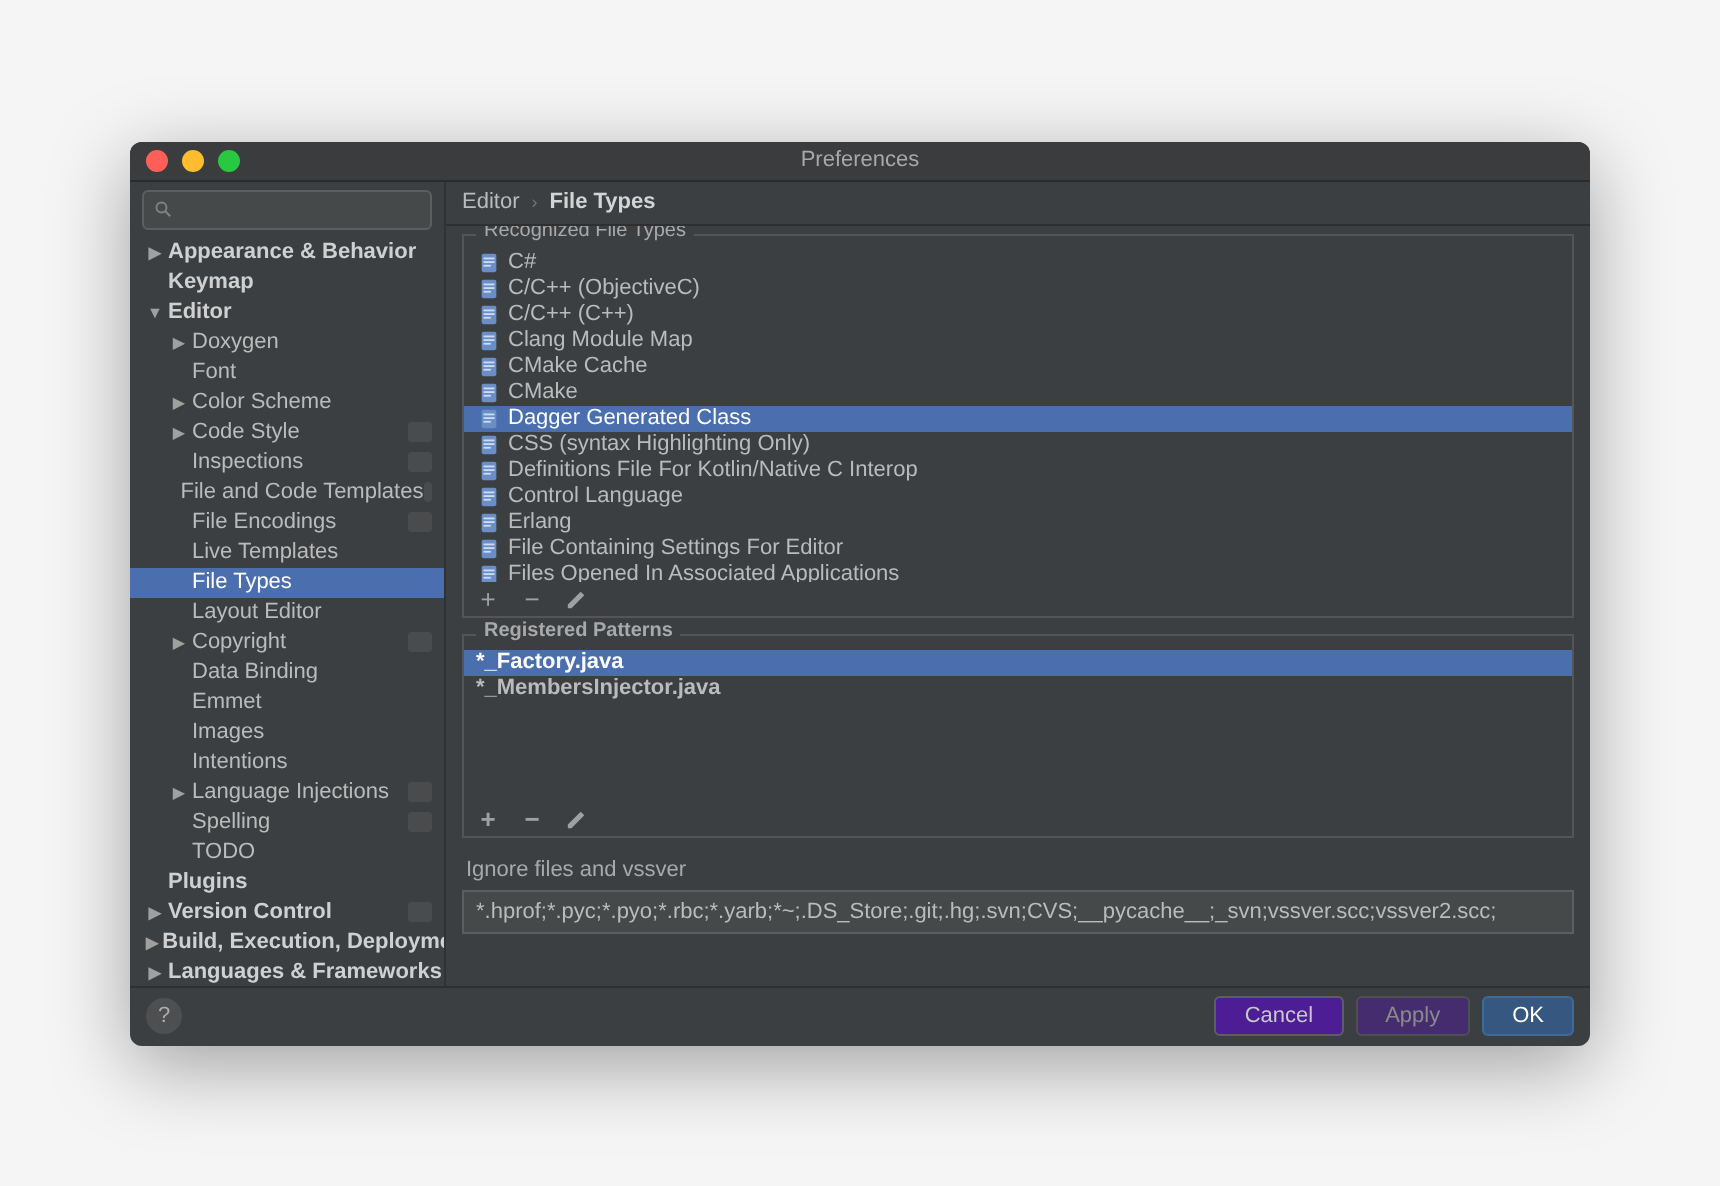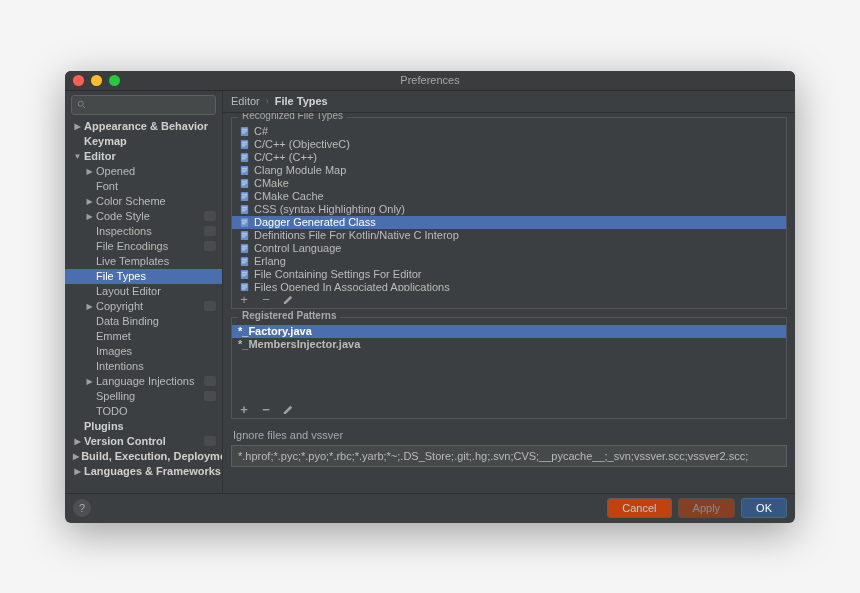--- a/index.html
+++ b/index.html
@@ -40,21 +40,21 @@
   .lrow.sel { background: #4b6eaf; color: #fff; }
   .licon { width: 12px; height: 11px; margin-right: 4px; display: inline-flex; align-items: center; justify-content: center; }
   .licon svg { width: 11px; height: 11px; }
   .listtools { display: flex; gap: 10px; padding: 3px 6px 0 6px; }
   .tbtn { width: 12px; height: 12px; color: #a0a0a0; cursor: pointer; display: flex; align-items: center; justify-content: center; font-size: 13px; line-height: 1; }
   .ignore-label { font-size: 11px; color: #a9a9a9; margin: 2px 0 4px 2px; }
   .ignore-input { width: 100%; height: 22px; background: #45494a; border: 1px solid #5b5f60; color: #bbbbbb; font-size: 11px; padding: 0 6px; }
   .footer { height: 30px; border-top: 1px solid #2f2f2f; display: flex; align-items: center; padding: 0 8px; gap: 6px; }
   .help { width: 18px; height: 18px; border-radius: 50%; background: #4d4f51; color: #aeaeae; display: flex; align-items: center; justify-content: center; font-size: 11px; cursor: pointer; }
   .spacer { flex: 1; }
-  .btn { height: 20px; padding: 0 14px; font-size: 11px; border-radius: 3px; border: 1px solid #5b5f60; background: #c2410c; color: #c8c8c8; cursor: pointer; display: flex; align-items: center; }
+  .btn { height: 20px; padding: 0 14px; font-size: 11px; border-radius: 3px; border: 1px solid #5b5f60; background: #4c1d95; color: #c8c8c8; cursor: pointer; display: flex; align-items: center; }
   .btn.disabled { opacity: .55; }
   .btn.primary { background: #365880; border-color: #3d6a99; color: #fff; }
 </style>
 </head>
 <body>
 
 <div class="window">
   <div class="titlebar">
     <div class="traffic">
       <div class="tdot red"></div>
@@ -80,38 +80,43 @@
           <div class="trow ind0 bold">
             <span class="arrow"></span>
             <span>Keymap</span>
           </div>
           <div class="trow ind0 bold">
             <span class="arrow">▼</span>
             <span>Editor</span>
           </div>
           <div class="trow ind1">
             <span class="arrow">▶</span>
-            <span>Opened</span>
+            <span>Doxygen</span>
           </div>
           <div class="trow ind1">
             <span class="arrow"></span>
             <span>Font</span>
           </div>
           <div class="trow ind1">
             <span class="arrow">▶</span>
             <span>Color Scheme</span>
           </div>
           <div class="trow ind1">
             <span class="arrow">▶</span>
             <span>Code Style</span>
             <span class="badge"></span>
           </div>
           <div class="trow ind1">
             <span class="arrow"></span>
             <span>Inspections</span>
+            <span class="badge"></span>
+          </div>
+          <div class="trow ind1">
+            <span class="arrow"></span>
+            <span>File and Code Templates</span>
             <span class="badge"></span>
           </div>
           <div class="trow ind1">
             <span class="arrow"></span>
             <span>File Encodings</span>
             <span class="badge"></span>
           </div>
           <div class="trow ind1">
             <span class="arrow"></span>
             <span>Live Templates</span>
@@ -236,54 +241,54 @@
               </div>
               <div class="lrow">
                 <span class="licon">
                   <svg viewBox="0 0 12 12">
                     <rect x="2" y="1" width="8" height="10" rx="1" fill="#6a8fc7"></rect>
                     <rect x="3" y="3" width="6" height="1" fill="#cddcf0"></rect>
                     <rect x="3" y="5" width="6" height="1" fill="#cddcf0"></rect>
                     <rect x="3" y="7" width="4" height="1" fill="#cddcf0"></rect>
                   </svg>
                 </span>
+                <span>CMake Cache</span>
+              </div>
+              <div class="lrow">
+                <span class="licon">
+                  <svg viewBox="0 0 12 12">
+                    <rect x="2" y="1" width="8" height="10" rx="1" fill="#6a8fc7"></rect>
+                    <rect x="3" y="3" width="6" height="1" fill="#cddcf0"></rect>
+                    <rect x="3" y="5" width="6" height="1" fill="#cddcf0"></rect>
+                    <rect x="3" y="7" width="4" height="1" fill="#cddcf0"></rect>
+                  </svg>
+                </span>
                 <span>CMake</span>
               </div>
-              <div class="lrow">
-                <span class="licon">
-                  <svg viewBox="0 0 12 12">
-                    <rect x="2" y="1" width="8" height="10" rx="1" fill="#6a8fc7"></rect>
-                    <rect x="3" y="3" width="6" height="1" fill="#cddcf0"></rect>
-                    <rect x="3" y="5" width="6" height="1" fill="#cddcf0"></rect>
-                    <rect x="3" y="7" width="4" height="1" fill="#cddcf0"></rect>
-                  </svg>
-                </span>
-                <span>CMake Cache</span>
+              <div class="lrow sel">
+                <span class="licon">
+                  <svg viewBox="0 0 12 12">
+                    <rect x="2" y="1" width="8" height="10" rx="1" fill="#6a8fc7"></rect>
+                    <rect x="3" y="3" width="6" height="1" fill="#cddcf0"></rect>
+                    <rect x="3" y="5" width="6" height="1" fill="#cddcf0"></rect>
+                    <rect x="3" y="7" width="4" height="1" fill="#cddcf0"></rect>
+                  </svg>
+                </span>
+                <span>Dagger Generated Class</span>
               </div>
               <div class="lrow">
                 <span class="licon">
                   <svg viewBox="0 0 12 12">
                     <rect x="2" y="1" width="8" height="10" rx="1" fill="#6a8fc7"></rect>
                     <rect x="3" y="3" width="6" height="1" fill="#cddcf0"></rect>
                     <rect x="3" y="5" width="6" height="1" fill="#cddcf0"></rect>
                     <rect x="3" y="7" width="4" height="1" fill="#cddcf0"></rect>
                   </svg>
                 </span>
                 <span>CSS (syntax Highlighting Only)</span>
-              </div>
-              <div class="lrow sel">
-                <span class="licon">
-                  <svg viewBox="0 0 12 12">
-                    <rect x="2" y="1" width="8" height="10" rx="1" fill="#6a8fc7"></rect>
-                    <rect x="3" y="3" width="6" height="1" fill="#cddcf0"></rect>
-                    <rect x="3" y="5" width="6" height="1" fill="#cddcf0"></rect>
-                    <rect x="3" y="7" width="4" height="1" fill="#cddcf0"></rect>
-                  </svg>
-                </span>
-                <span>Dagger Generated Class</span>
               </div>
               <div class="lrow">
                 <span class="licon">
                   <svg viewBox="0 0 12 12">
                     <rect x="2" y="1" width="8" height="10" rx="1" fill="#6a8fc7"></rect>
                     <rect x="3" y="3" width="6" height="1" fill="#cddcf0"></rect>
                     <rect x="3" y="5" width="6" height="1" fill="#cddcf0"></rect>
                     <rect x="3" y="7" width="4" height="1" fill="#cddcf0"></rect>
                   </svg>
                 </span>

